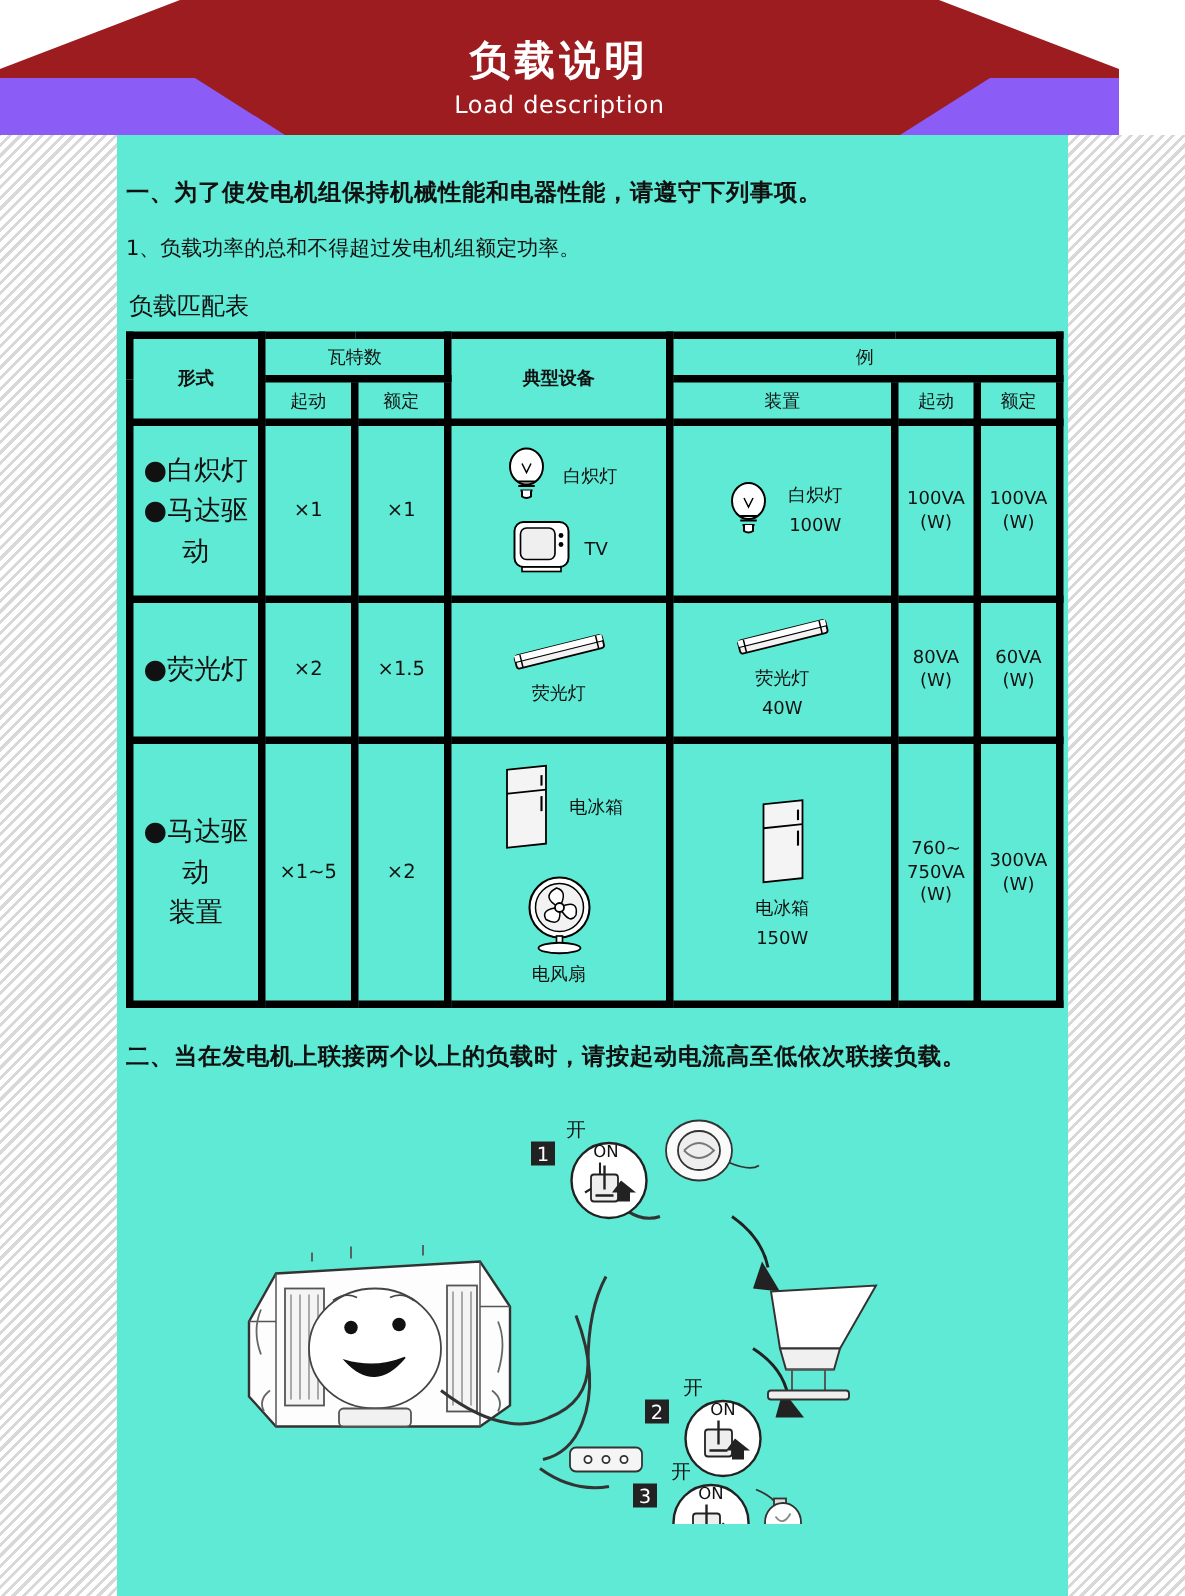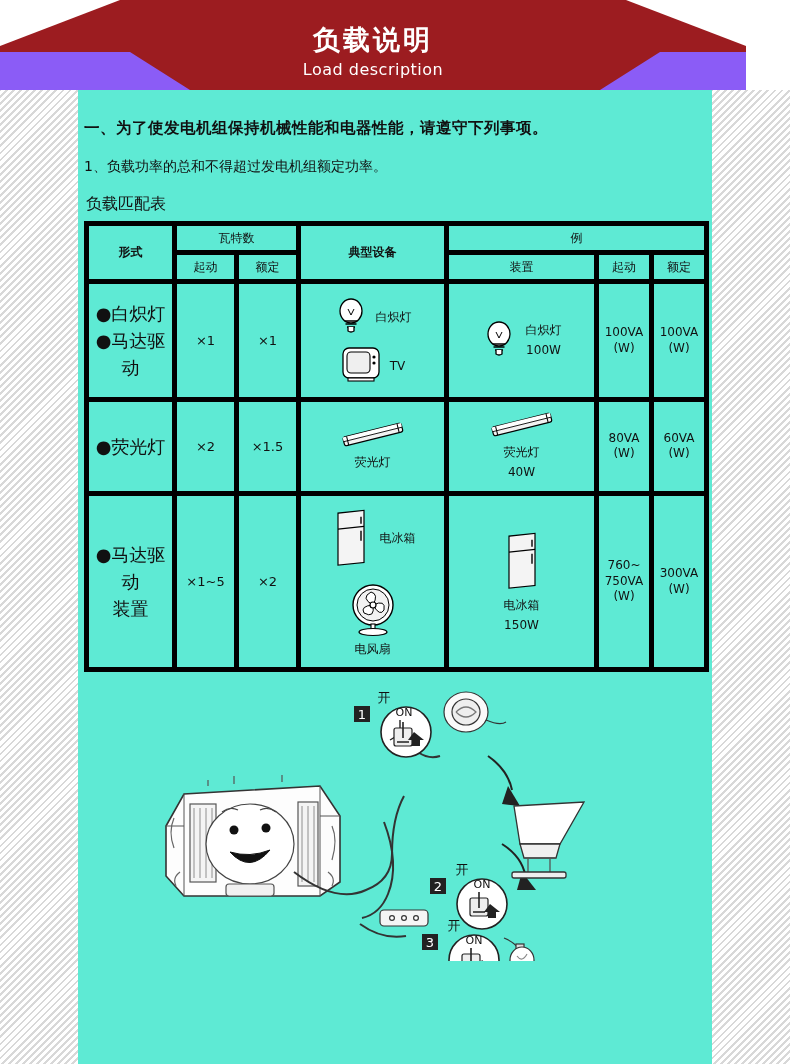--- a/index.html
+++ b/index.html
@@ -419,20 +419,21 @@
         </td>
         <td class="va">
           <div>300VA</div>
           <div>(W)</div>
         </td>
       </tr>
 
     </tbody>
   </table>
 
+  <h2 class="section" style="margin-top:22px">二、当在发电机上联接两个以上的负载时，请按起动电流高至低依次联接负载。</h2>
 
   <div class="illus-wrap">
     <svg width="620" height="285" viewBox="0 0 620 285">
 
       <g stroke="#333" fill="none" stroke-width="1.2">
         <path d="M82 150 L100 118 L236 110 L256 140 L256 206 L236 220 L100 220 L82 200 Z" fill="#fdfdfd" stroke="#333" stroke-width="1.6"></path>
         <path d="M100 118 L100 220 M236 110 L236 220 M82 150 L100 150 M256 140 L236 140" stroke="#555" stroke-width="1"></path>
         <rect x="106" y="128" width="26" height="78" fill="#f4f4f4" stroke="#555"></rect>
         <path d="M110 132 L110 202 M116 132 L116 202 M122 132 L122 202 M128 132 L128 202" stroke="#777" stroke-width="0.8"></path>
         <rect x="214" y="126" width="20" height="84" fill="#f4f4f4" stroke="#555"></rect>

